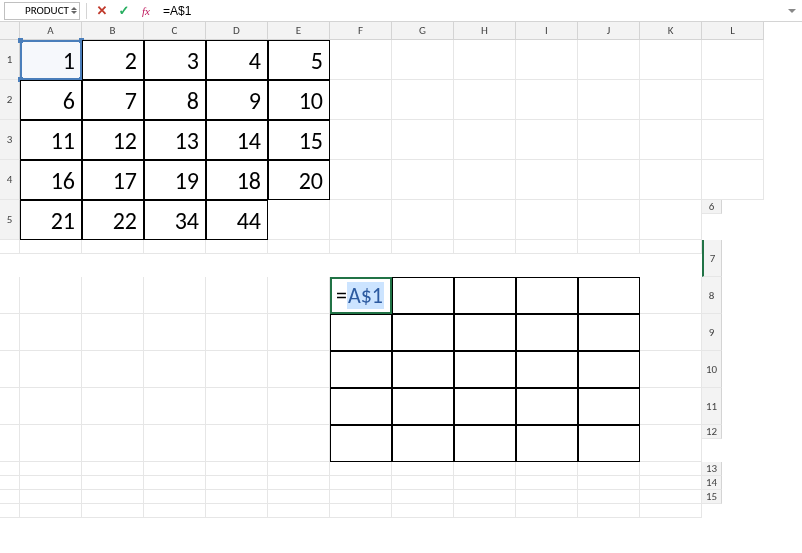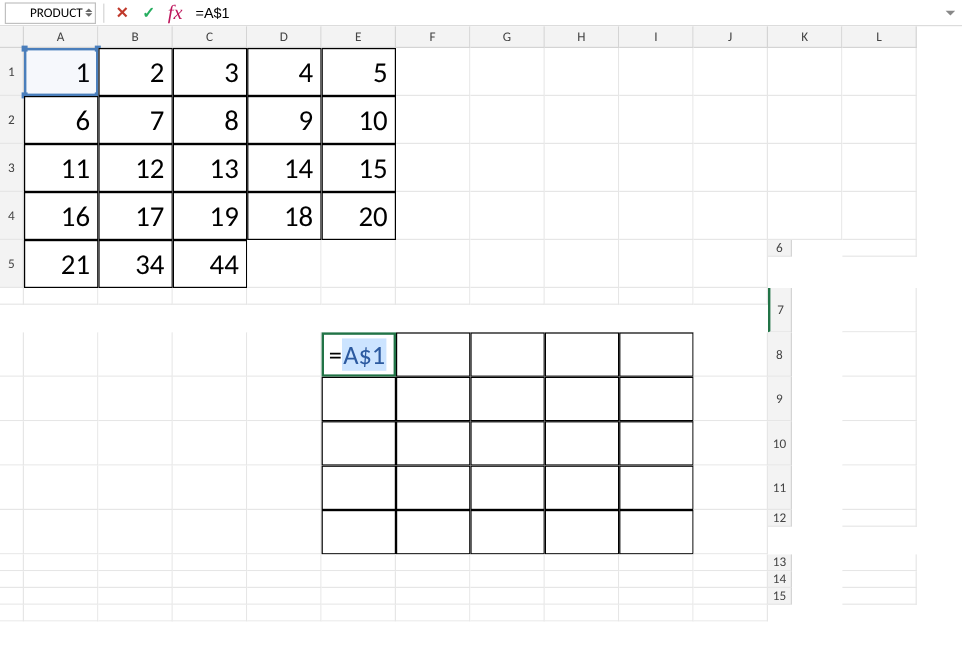--- a/index.html
+++ b/index.html
@@ -53,21 +53,21 @@
     .fb-btn {
       width: 18px;
       height: 18px;
       display: flex;
       align-items: center;
       justify-content: center;
       cursor: pointer;
     }
     .cancel-x { color: #c0392b; font-size: 13px; font-weight: bold; }
     .confirm-check { color: #27ae60; font-size: 13px; font-weight: bold; }
-    .fx-label { font-family: 'Times New Roman', serif; font-style: italic; font-size: 17px; color: #be185d; }
+    .fx-label { font-family: 'Times New Roman', serif; font-style: italic; font-size: 11px; color: #be185d; }
     .formula-input {
       flex: 1;
       height: 18px;
       border: none;
       outline: none;
       font-size: 12px;
       padding: 0 4px;
       font-family: Liberation Sans, sans-serif;
     }
     .formula-dropdown {
@@ -262,20 +262,21 @@
     <div class="cell data" style="height: 40px;">20</div>
     <div class="cell" style="height: 40px;"></div>
     <div class="cell" style="height: 40px;"></div>
     <div class="cell" style="height: 40px;"></div>
     <div class="cell" style="height: 40px;"></div>
     <div class="cell" style="height: 40px;"></div>
     <div class="cell" style="height: 40px;"></div>
     <div class="cell" style="height: 40px;"></div>
     <div class="row-header" style="height: 40px;">5</div>
     <div class="cell data" style="height: 40px;">21</div>
+    <div class="cell data" style="height: 40px;">22</div>
     <div class="cell data" style="height: 40px;">34</div>
     <div class="cell data" style="height: 40px;">44</div>
     <div class="cell" style="height: 40px;"></div>
     <div class="cell" style="height: 40px;"></div>
     <div class="cell" style="height: 40px;"></div>
     <div class="cell" style="height: 40px;"></div>
     <div class="cell" style="height: 40px;"></div>
     <div class="cell" style="height: 40px;"></div>
     <div class="cell" style="height: 40px;"></div>
     <div class="row-header" style="height: 14px;">6</div>

